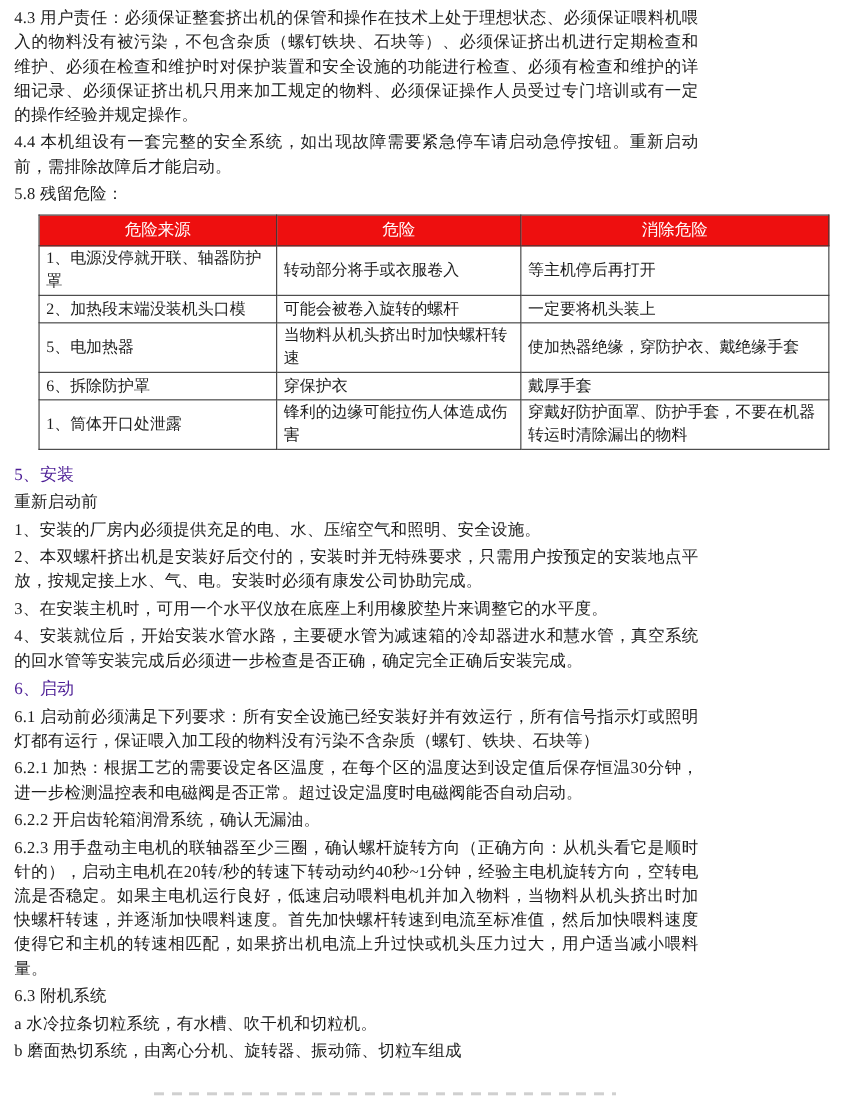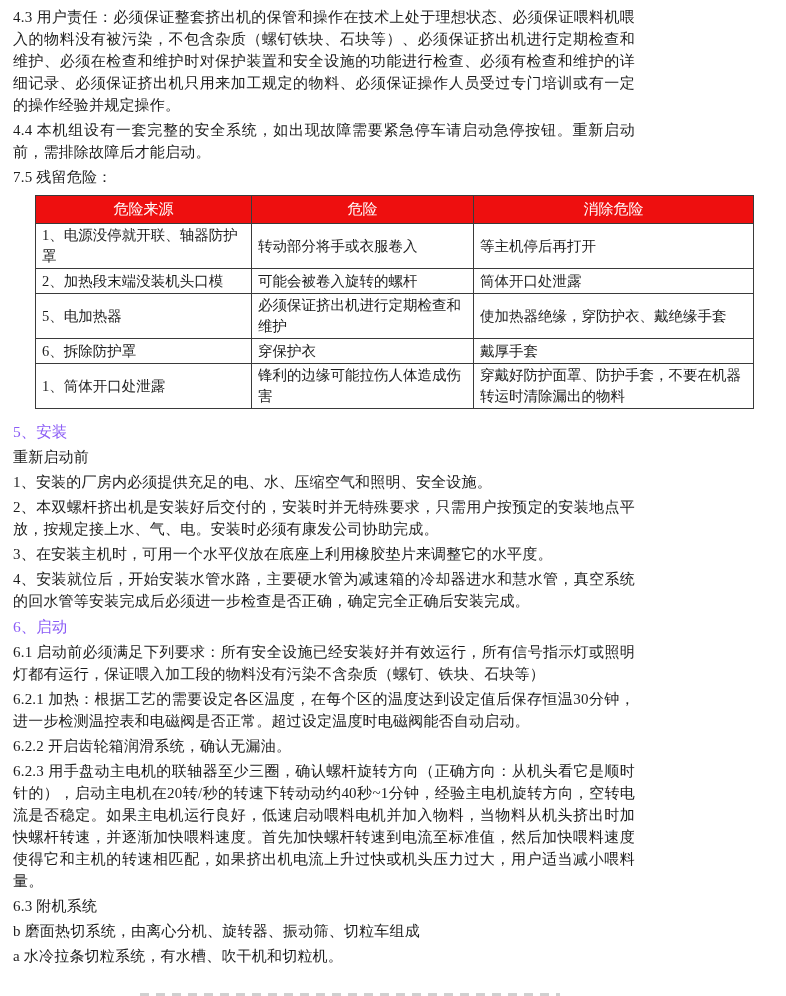--- a/index.html
+++ b/index.html
@@ -24,21 +24,21 @@
     margin: 0 0 3px 0;
     font-size: 15px;
     line-height: 22px;
     text-align: justify;
     letter-spacing: 0.2px;
   }
   p.blue-heading {
     margin: 4px 0 3px 0;
     font-size: 15.5px;
     line-height: 22px;
-    color: #8b5cf6;
+    color: #4c1d95;
   }
   table.hazard {
     border-collapse: collapse;
     margin: 7px 0 12px 22px;
     width: 718px;
     table-layout: fixed;
   }
   table.hazard th {
     background: #ee0f0f;
     color: #ffffff;
@@ -72,21 +72,21 @@
     );
   }
 </style>
 </head>
 <body>
 
 <div class="page">
 
   <p class="body-text">4.3 用户责任：必须保证整套挤出机的保管和操作在技术上处于理想状态、必须保证喂料机喂入的物料没有被污染，不包含杂质（螺钉铁块、石块等）、必须保证挤出机进行定期检查和维护、必须在检查和维护时对保护装置和安全设施的功能进行检查、必须有检查和维护的详细记录、必须保证挤出机只用来加工规定的物料、必须保证操作人员受过专门培训或有一定的操作经验并规定操作。</p>
   <p class="body-text">4.4 本机组设有一套完整的安全系统，如出现故障需要紧急停车请启动急停按钮。重新启动前，需排除故障后才能启动。</p>
-  <p class="body-text">7.5 残留危险：</p>
+  <p class="body-text">5.8 残留危险：</p>
 
   <table class="hazard">
     <colgroup>
       <col style="width:216px">
       <col style="width:222px">
       <col style="width:280px">
     </colgroup>
     <thead>
       <tr>
         <th>危险来源</th>
@@ -96,25 +96,25 @@
     </thead>
     <tbody>
       <tr>
         <td>1、电源没停就开联、轴器防护罩</td>
         <td>转动部分将手或衣服卷入</td>
         <td>等主机停后再打开</td>
       </tr>
       <tr>
         <td>2、加热段末端没装机头口模</td>
         <td>可能会被卷入旋转的螺杆</td>
-        <td>筒体开口处泄露</td>
+        <td>一定要将机头装上</td>
       </tr>
       <tr>
         <td>5、电加热器</td>
-        <td>必须保证挤出机进行定期检查和维护</td>
+        <td>当物料从机头挤出时加快螺杆转速</td>
         <td>使加热器绝缘，穿防护衣、戴绝缘手套</td>
       </tr>
       <tr>
         <td>6、拆除防护罩</td>
         <td>穿保护衣</td>
         <td>戴厚手套</td>
       </tr>
       <tr style="height:44px">
         <td>1、筒体开口处泄露</td>
         <td>锋利的边缘可能拉伤人体造成伤害</td>
@@ -129,18 +129,18 @@
   <p class="body-text">2、本双螺杆挤出机是安装好后交付的，安装时并无特殊要求，只需用户按预定的安装地点平放，按规定接上水、气、电。安装时必须有康发公司协助完成。</p>
   <p class="body-text">3、在安装主机时，可用一个水平仪放在底座上利用橡胶垫片来调整它的水平度。</p>
   <p class="body-text">4、安装就位后，开始安装水管水路，主要硬水管为减速箱的冷却器进水和慧水管，真空系统的回水管等安装完成后必须进一步检查是否正确，确定完全正确后安装完成。</p>
 
   <p class="blue-heading">6、启动</p>
   <p class="body-text">6.1 启动前必须满足下列要求：所有安全设施已经安装好并有效运行，所有信号指示灯或照明灯都有运行，保证喂入加工段的物料没有污染不含杂质（螺钉、铁块、石块等）</p>
   <p class="body-text">6.2.1 加热：根据工艺的需要设定各区温度，在每个区的温度达到设定值后保存恒温30分钟，进一步检测温控表和电磁阀是否正常。超过设定温度时电磁阀能否自动启动。</p>
   <p class="body-text">6.2.2 开启齿轮箱润滑系统，确认无漏油。</p>
   <p class="body-text">6.2.3 用手盘动主电机的联轴器至少三圈，确认螺杆旋转方向（正确方向：从机头看它是顺时针的），启动主电机在20转/秒的转速下转动动约40秒~1分钟，经验主电机旋转方向，空转电流是否稳定。如果主电机运行良好，低速启动喂料电机并加入物料，当物料从机头挤出时加快螺杆转速，并逐渐加快喂料速度。首先加快螺杆转速到电流至标准值，然后加快喂料速度使得它和主机的转速相匹配，如果挤出机电流上升过快或机头压力过大，用户适当减小喂料量。</p>
   <p class="body-text">6.3 附机系统</p>
+  <p class="body-text">a 水冷拉条切粒系统，有水槽、吹干机和切粒机。</p>
   <p class="body-text">b 磨面热切系统，由离心分机、旋转器、振动筛、切粒车组成</p>
-  <p class="body-text">a 水冷拉条切粒系统，有水槽、吹干机和切粒机。</p>
 
   <div class="cutoff-strip"></div>
 
 </div>
 
 </body></html>

